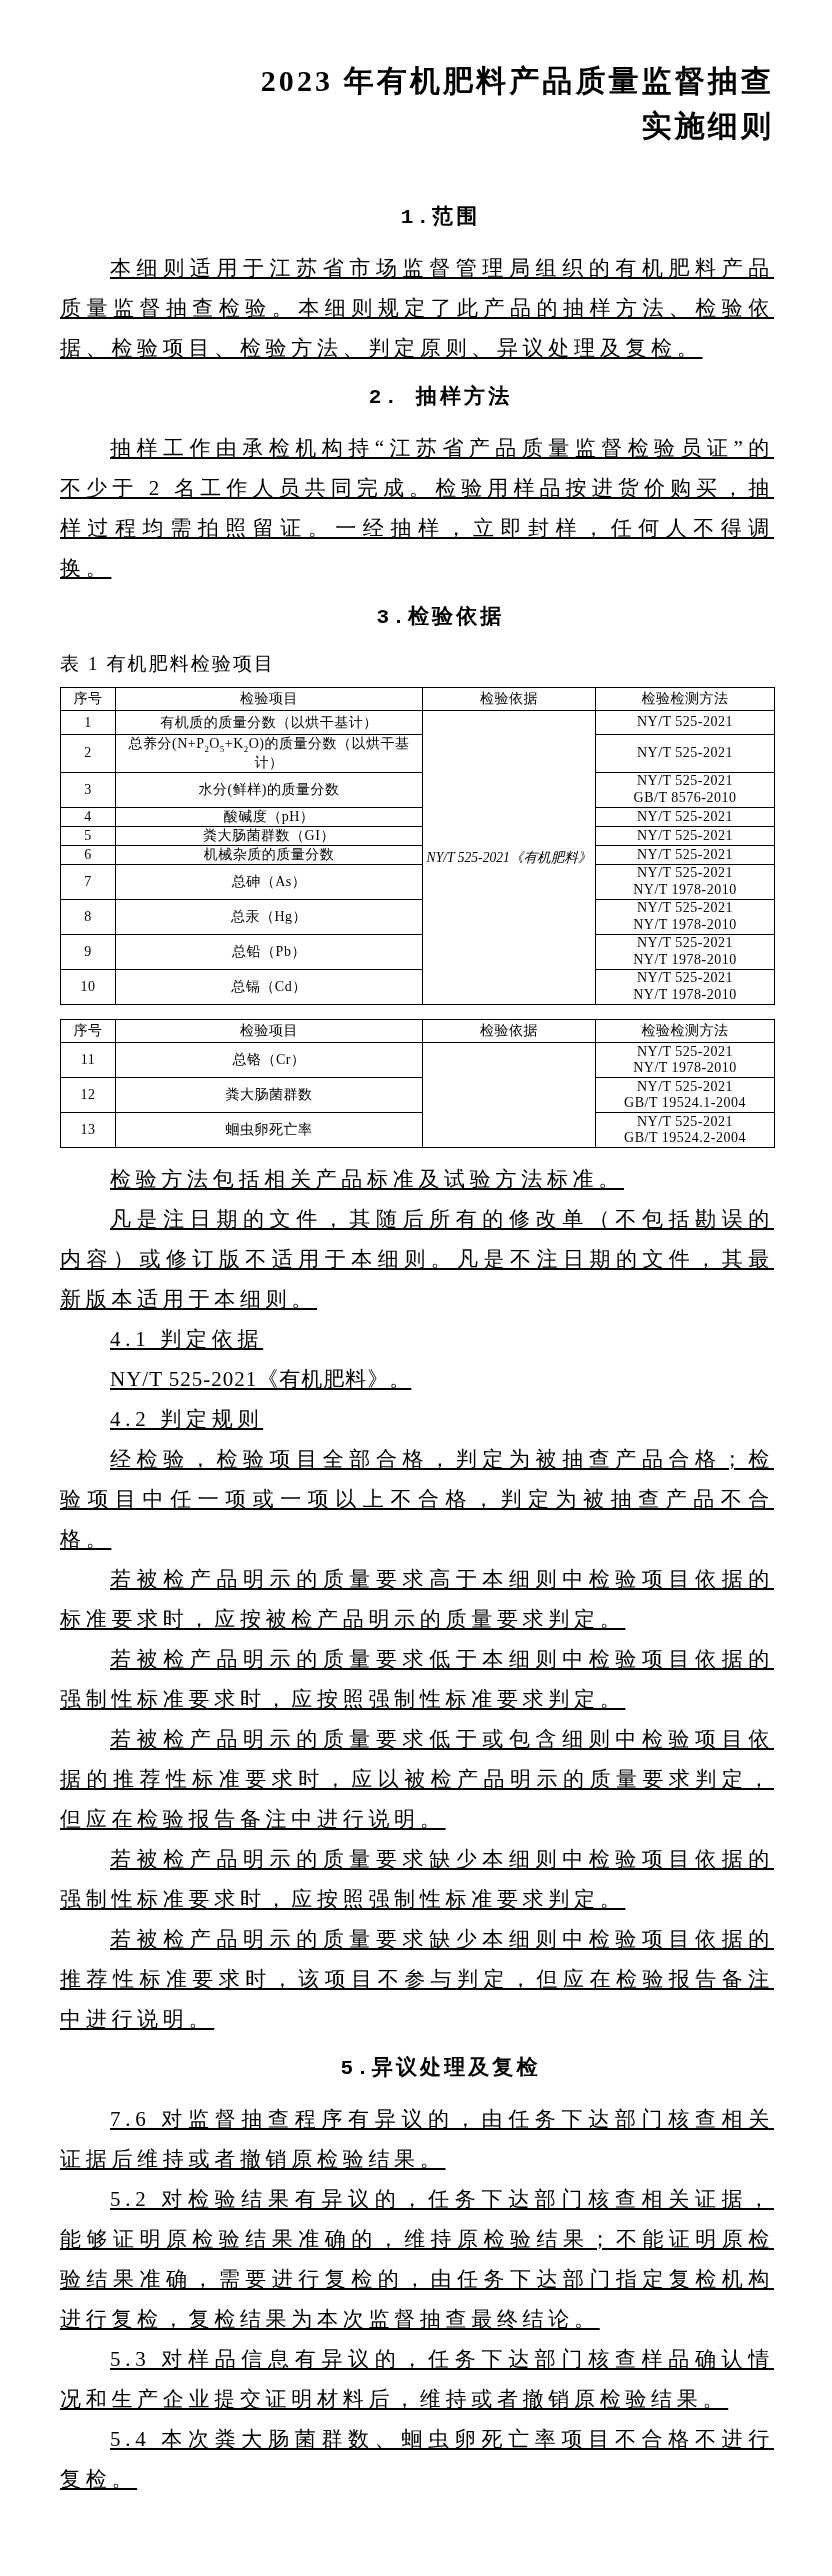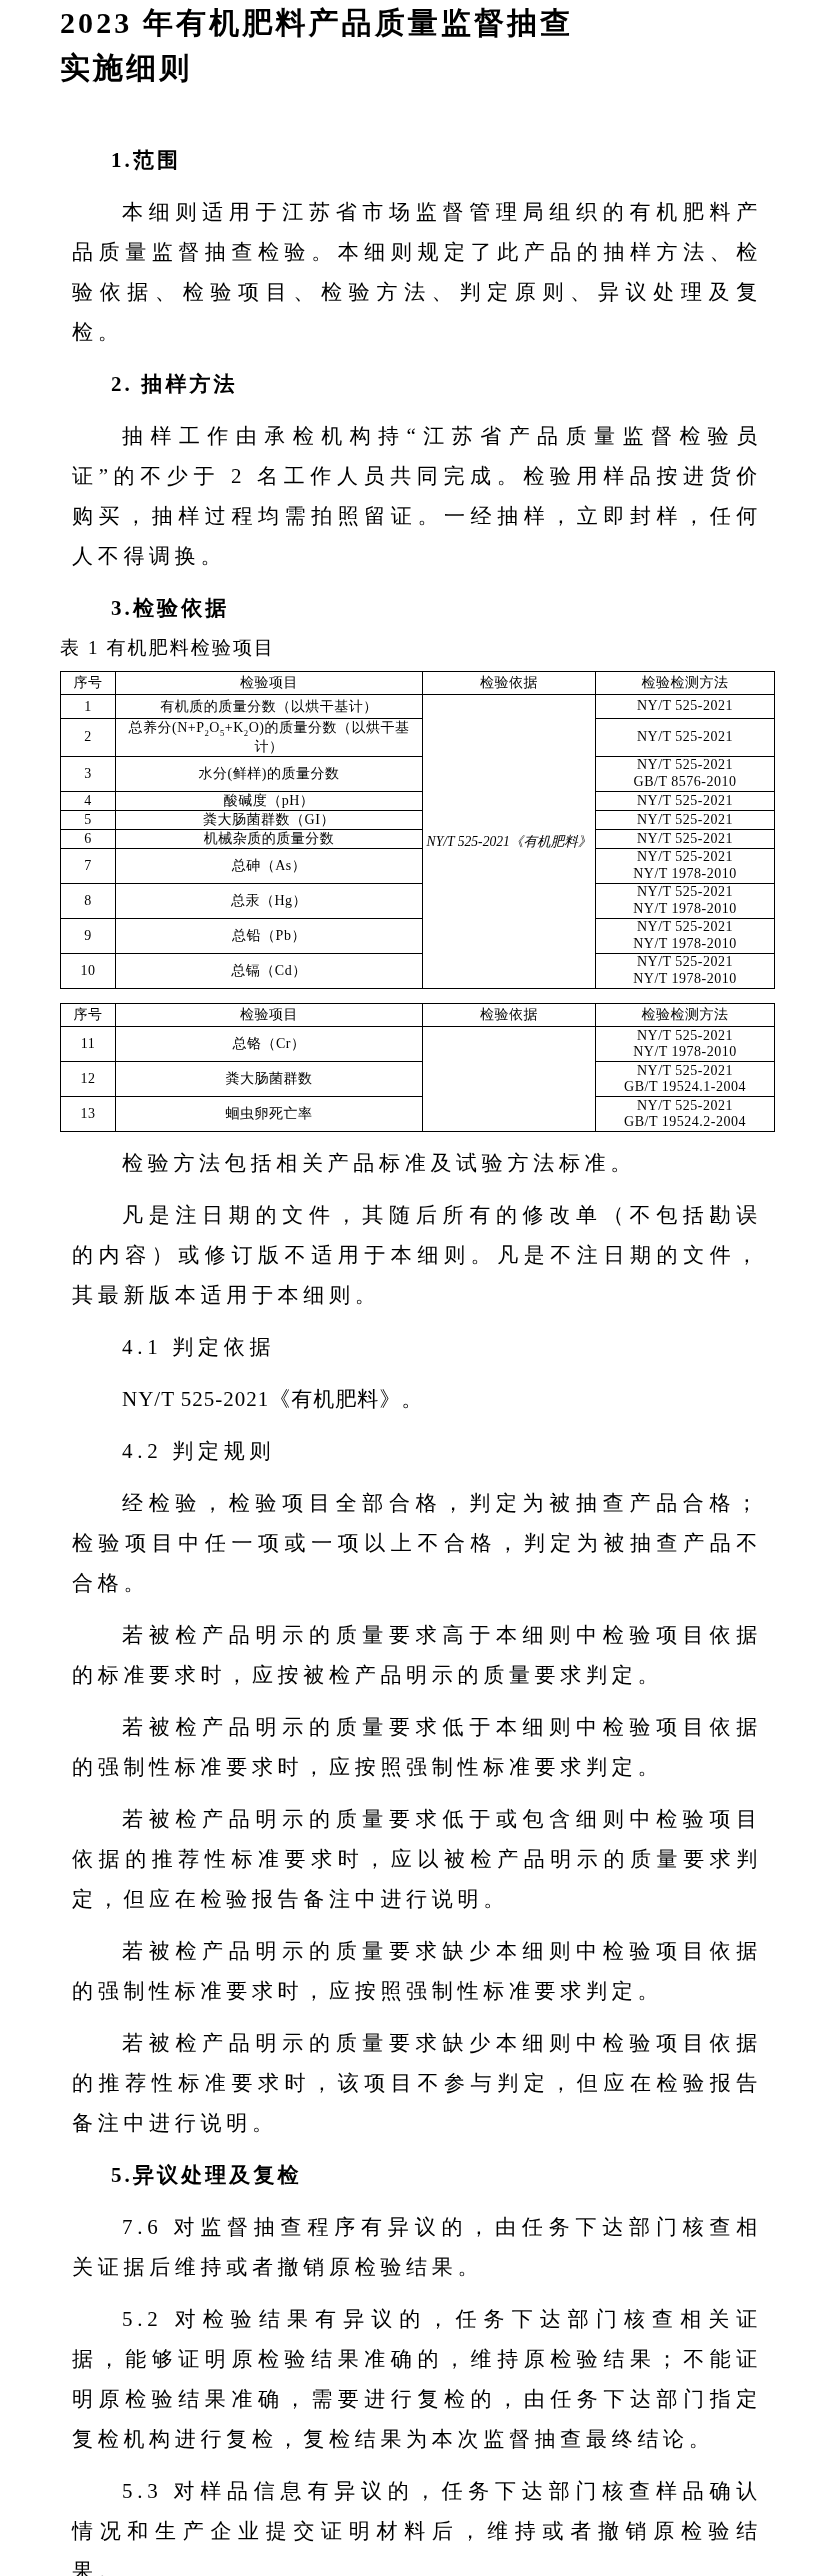--- a/index.html
+++ b/index.html
@@ -15,47 +15,50 @@
     font-family: "Liberation Serif", "DejaVu Serif", serif;
   }
   .page {
     box-sizing: border-box;
     width: 832px;
     height: 2576px;
     padding: 0 58px 0 60px;
     background: #ffffff;
   }
   .doc-title {
-    text-align: left;
+    margin-top: 58px;
+    text-align: right;
     font-weight: bold;
     font-size: 30px;
     line-height: 45px;
     letter-spacing: 3.1px;
     font-family: "Liberation Serif", "DejaVu Serif", serif;
   }
   .sec-heading {
-    margin: 4px;
-    font-family: Liberation Serif, serif;
+    margin: 10px;
+    font-family: Liberation Mono, monospace;
     font-weight: bold;
     font-size: 21px;
     line-height: 40px;
     letter-spacing: 3.1px;
     text-indent: 47px;
+    text-align: center;
   }
   .sec-heading.first {
     margin-top: 50px;
   }
   .body-p {
-    margin: 12px;
+    margin: 0;
     font-size: 21px;
     line-height: 40px;
     letter-spacing: 4.7px;
     text-indent: 50px;
     text-align: justify;
     text-align-last: left;
+    text-decoration: underline;
   }
   .body-p.tight {
     letter-spacing: 1px;
   }
   .table-caption {
     font-size: 19px;
     line-height: 31px;
     letter-spacing: 2.1px;
     text-align: left;
     margin: 2.1px 0 8.4px 0;

